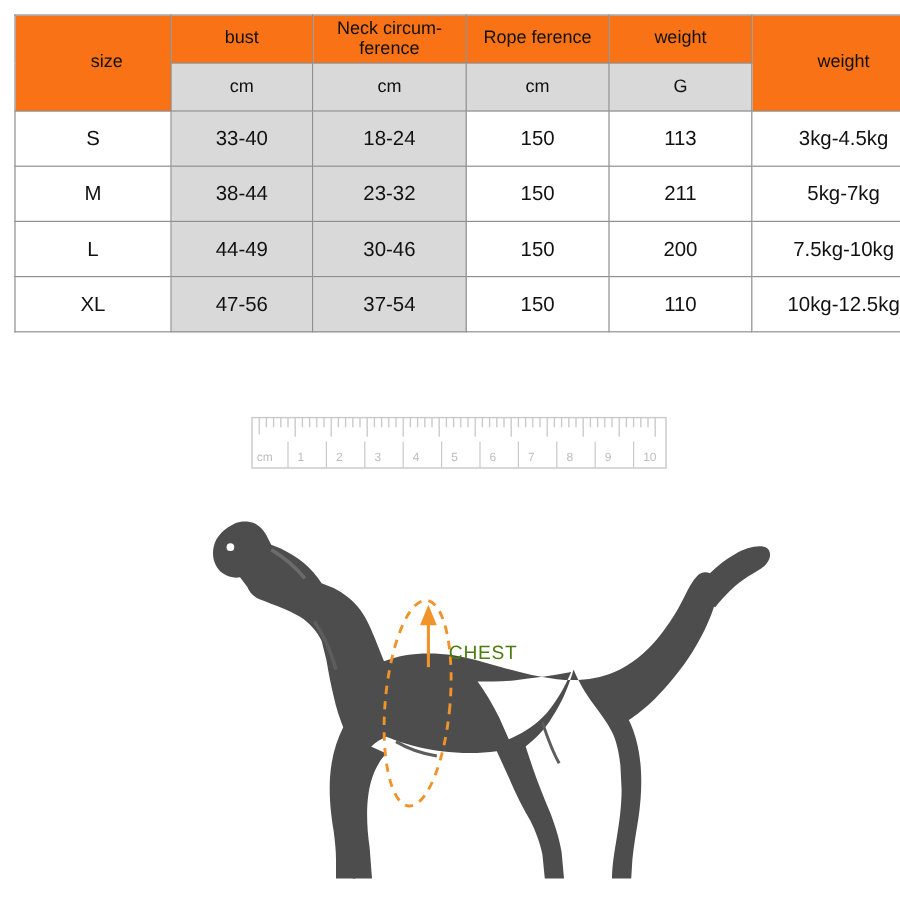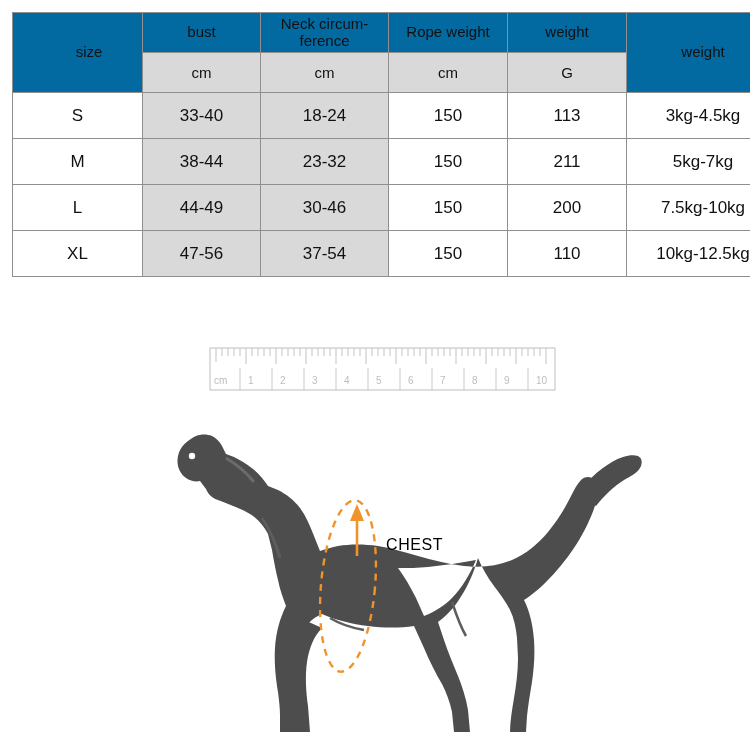--- a/index.html
+++ b/index.html
@@ -34,21 +34,21 @@
     table-layout: fixed;
   }
   table.size-table td, table.size-table th {
     border: 1px solid #8f8f8f;
     text-align: center;
     vertical-align: middle;
     font-weight: normal;
     color: #111;
   }
   .hdr-cell {
-    background: #0369a1;
+    background: #f97316;
     font-size: 15px;
     height: 37px;
     line-height: 1.12;
   }
   .hdr-unit {
     background: #d9d9d9;
     font-size: 15px;
     font-weight: bold;
     height: 37px;
   }
@@ -74,45 +74,45 @@
     position: absolute;
     left: 0;
     top: 318px;
     width: 750px;
     height: 432px;
   }
   .illus svg { display: block; }
 
   .chest-label {
     position: absolute;
-    left: 386px;
+    left: 374px;
     top: 218px;
     font-size: 16px;
-    color: #000000;
+    color: #4d7c0f;
     letter-spacing: 0.6px;
     font-family: "Liberation Sans", sans-serif;
   }
 </style>
 </head>
 <body>
 
 <div class="page">
 
   <div class="table-wrap">
     <table class="size-table">
       <tbody>
 
         <tr>
           <td class="hdr-cell col-size" rowspan="2">size</td>
           <td class="hdr-cell col-bust">bust</td>
           <td class="hdr-cell col-neck">
             <span>Neck circum-</span><br>
             <span>ference</span>
           </td>
-          <td class="hdr-cell col-rope">Rope weight</td>
+          <td class="hdr-cell col-rope">Rope ference</td>
           <td class="hdr-cell col-weight">weight</td>
           <td class="hdr-cell col-weight2" rowspan="2">weight</td>
         </tr>
 
         <tr>
           <td class="hdr-unit col-bust">cm</td>
           <td class="hdr-unit col-neck">cm</td>
           <td class="hdr-unit col-rope">cm</td>
           <td class="hdr-unit col-weight">G</td>
         </tr>

